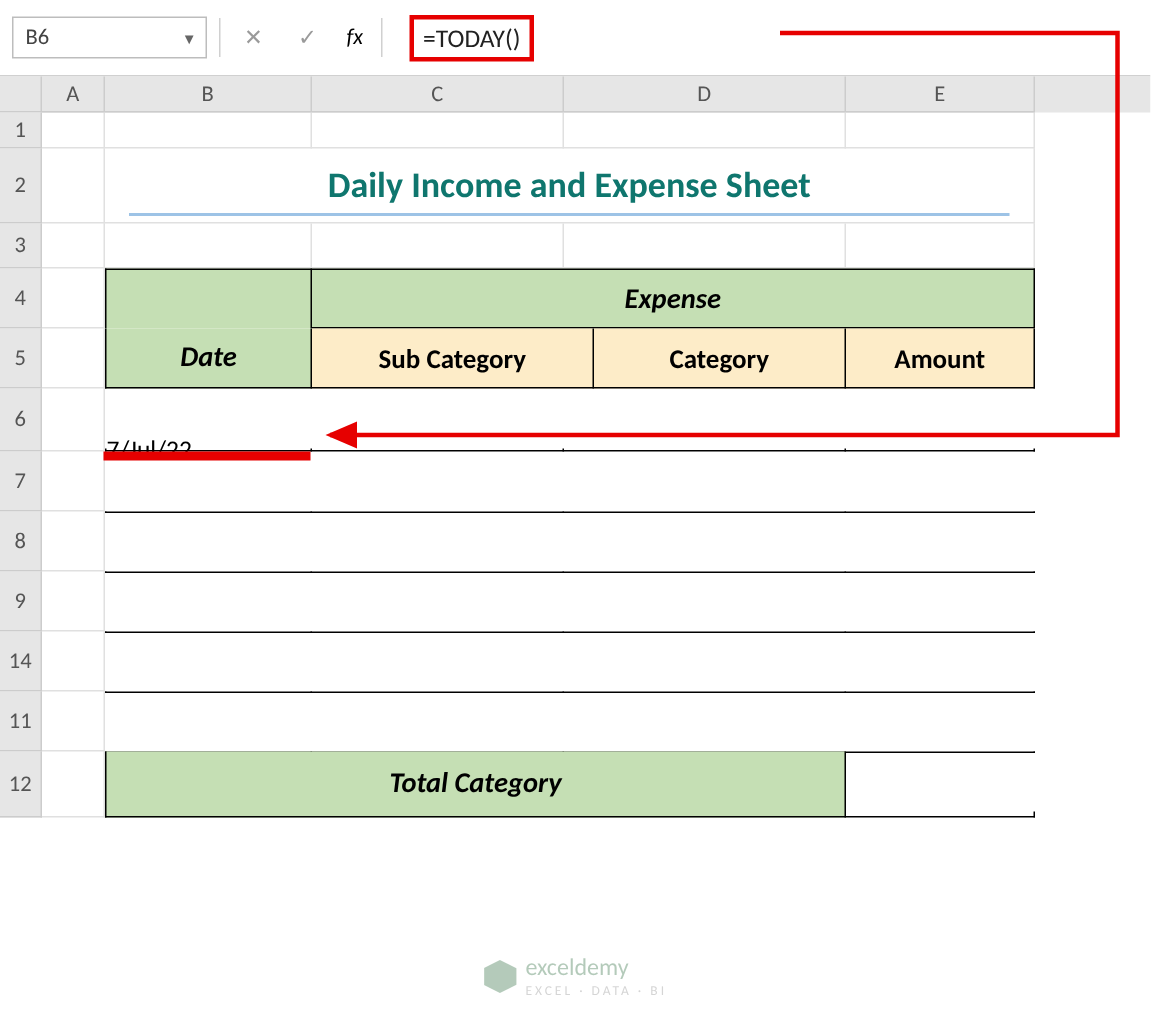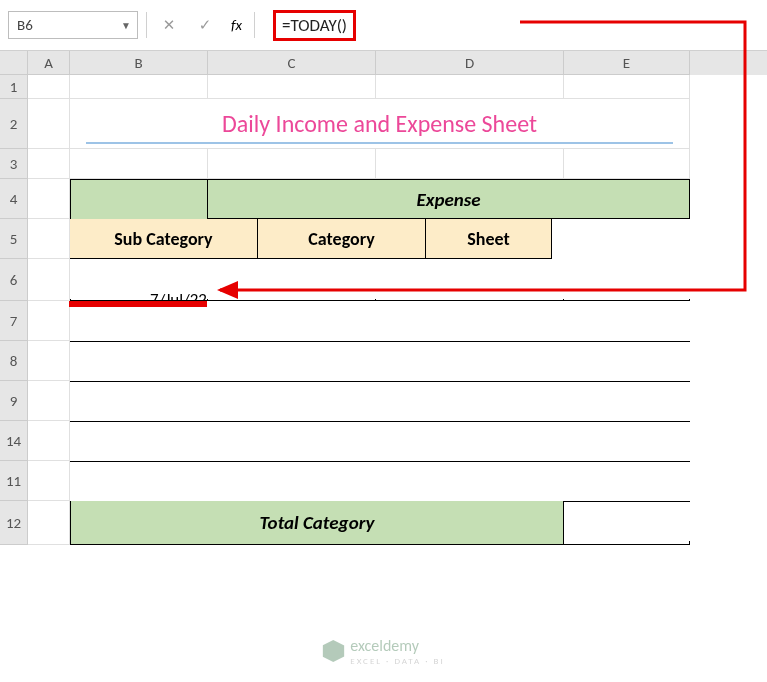--- a/index.html
+++ b/index.html
@@ -141,22 +141,22 @@
     .r-11 { height: 40px; }
     .r-12 { height: 44px; }
     
     
     .sheet-title {
       display: flex;
       align-items: center;
       justify-content: center;
       width: 620px;
       font-size: 24px;
-      font-weight: normal;
-      color: #ec4899;
+      font-weight: bold;
+      color: #0f766e;
       position: relative;
     }
     .title-underline {
       position: absolute;
       bottom: 4px;
       left: 16px;
       right: 16px;
       height: 2px;
       background: #9dc3e6;
     }
@@ -172,21 +172,21 @@
       font-size: 19px;
       font-style: italic;
     }
     .hdr-cream {
       background: #fdecc8;
       font-weight: bold;
       justify-content: center;
       font-size: 18px;
     }
     .data-cell {
-      justify-content: flex-end;
+      justify-content: flex-start;
       font-size: 17px;
       margin-top: 40px;
     }
     
     .date-hl {
       position: relative;
     }
     .date-hl-box {
       position: absolute;
       border: 3px solid #e60000;
@@ -293,28 +293,31 @@
       <div class="cell col-A"></div>
       <div class="cell col-B hdr-green t-border-l t-border-t t-border-r" style="border-bottom:none"></div>
       <div class="cell hdr-green t-border-t t-border-r t-border-b" style="width:482px">
         <span>Expense</span>
       </div>
     </div>
 
     <div class="row r-5">
       <div class="row-h">5</div>
       <div class="cell col-A"></div>
+      <div class="cell col-B hdr-green t-border-l t-border-r t-border-b">
+        <span>Date</span>
+      </div>
       <div class="cell col-D hdr-cream t-border-r t-border-b">
         <span>Sub Category</span>
       </div>
       <div class="cell col-C hdr-cream t-border-r t-border-b">
         <span>Category</span>
       </div>
       <div class="cell col-E hdr-cream t-border-r t-border-b">
-        <span>Sheet</span>
+        <span>Amount</span>
       </div>
     </div>
 
     <div class="row r-6">
       <div class="row-h">6</div>
       <div class="cell col-A"></div>
       <div class="cell col-B data-cell t-border-l t-border-r t-border-b date-hl">
         <span>7/Jul/22</span>
         <div class="date-hl-box"></div>
       </div>

